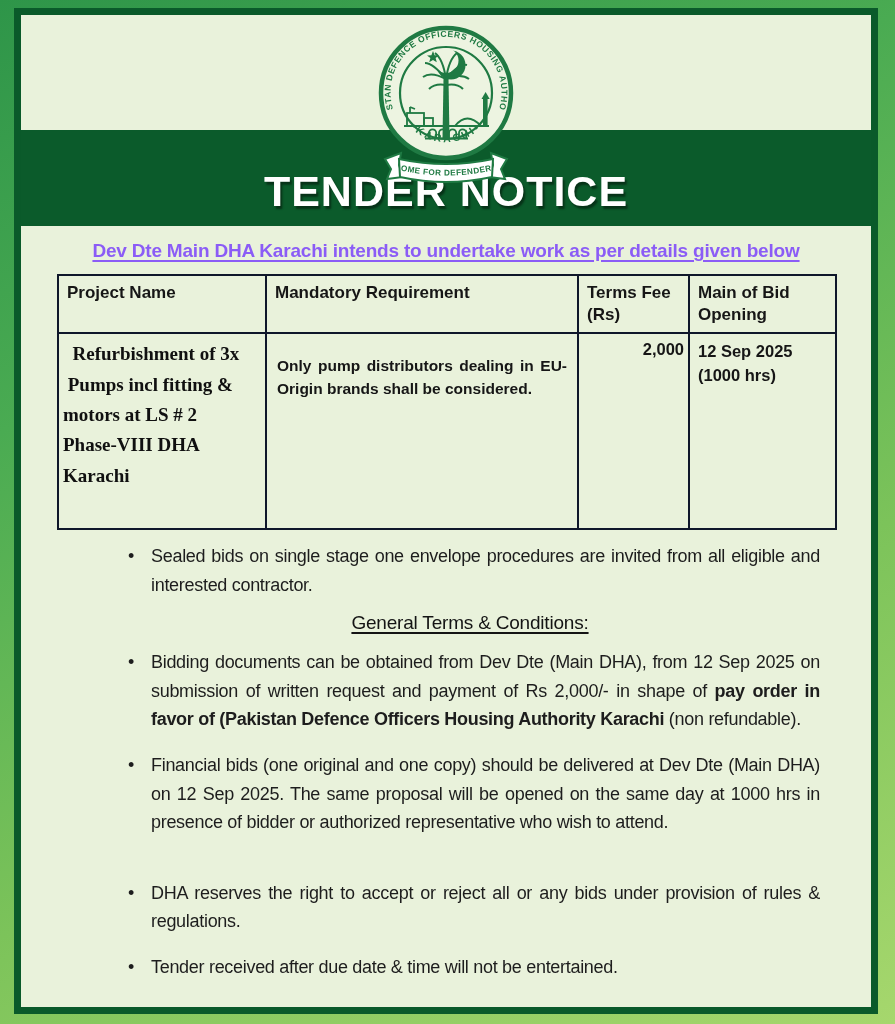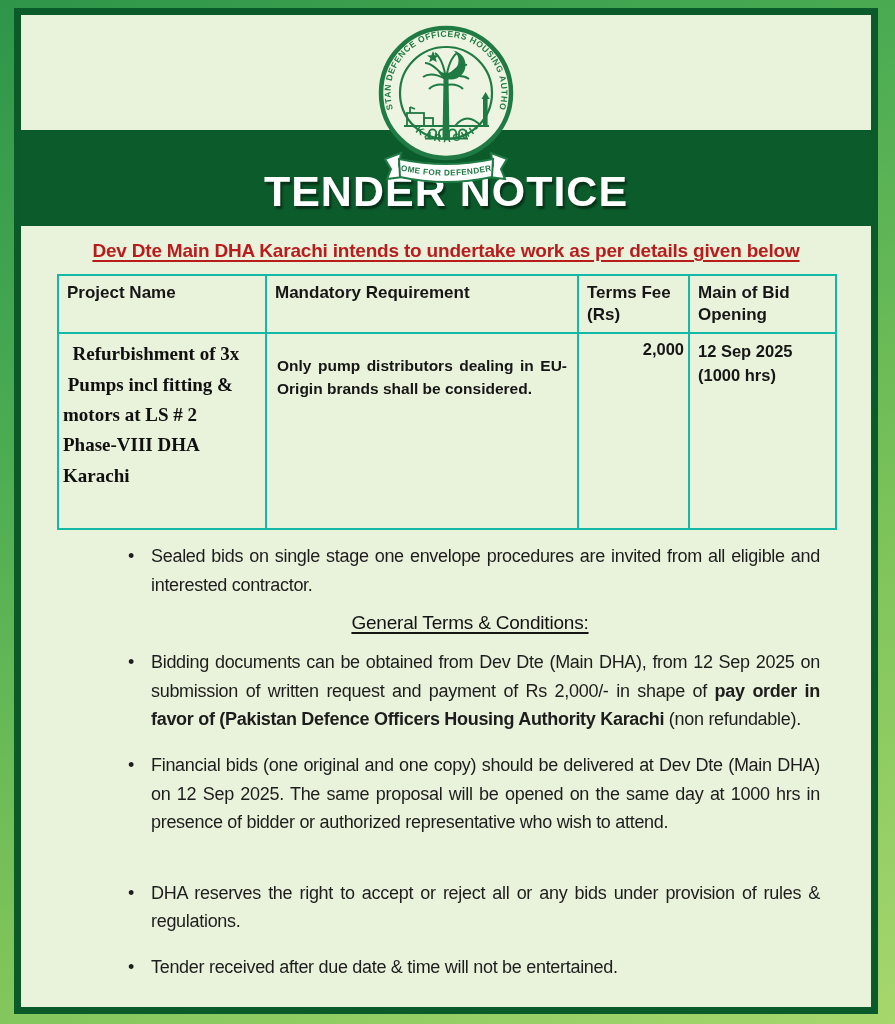--- a/index.html
+++ b/index.html
@@ -17,26 +17,26 @@
     height:96px;background:#0b5b2b;display:flex;align-items:center;justify-content:center;
   }
   .title-band h1{
     margin:0;margin-top:26px;color:#ffffff;font-size:43px;font-weight:bold;letter-spacing:1px;
     text-shadow:2px 3px 2px rgba(0,0,0,0.45);
   }
   .seal{position:absolute;top:10px;left:50%;margin-left:-75px;width:150px;height:160px;z-index:5;}
   .doc{padding-top:14px;color:#1d1d1d;}
   .intro-heading{
     text-align:center;font-size:19px;font-weight:bold;letter-spacing:-0.2px;
-    text-decoration:underline;text-decoration-thickness:2px;text-underline-offset:3px;color:#b91c1c;
+    text-decoration:underline;text-decoration-thickness:2px;text-underline-offset:3px;color:#8b5cf6;
   }
   table.tender-table{
     margin:12px 0 0 36px;border-collapse:collapse;table-layout:fixed;width:778px;
   }
-  .tender-table td{border:2px solid #14b8a6;vertical-align:top;}
+  .tender-table td{border:2px solid #0f172a;vertical-align:top;}
   .hdr{font-weight:bold;font-size:17px;line-height:1.3;padding:6px 8px;white-space:pre-line;height:34px;color:#161616;}
   .body-row td{height:152px;}
   .project-cell{
     font-family:"Liberation Serif",serif;font-weight:bold;font-size:19px;line-height:1.6;
     white-space:pre-wrap;padding:5px 2px 16px 4px;color:#101010;
   }
   .req-cell{font-weight:bold;font-size:15.5px;line-height:1.45;padding:21px 10px;text-align:justify;-moz-text-align-last:left;text-align-last:left;color:#161616;border-radius:15px;}
   .fee-cell{font-weight:bold;font-size:16.5px;text-align:right;padding:6px 4px;color:#161616;}
   .date-cell{font-weight:bold;font-size:16.5px;line-height:1.45;padding:6px 4px 6px 8px;white-space:pre-line;color:#161616;}
   .notes{margin:12px 0 0 107px;width:692px;}

